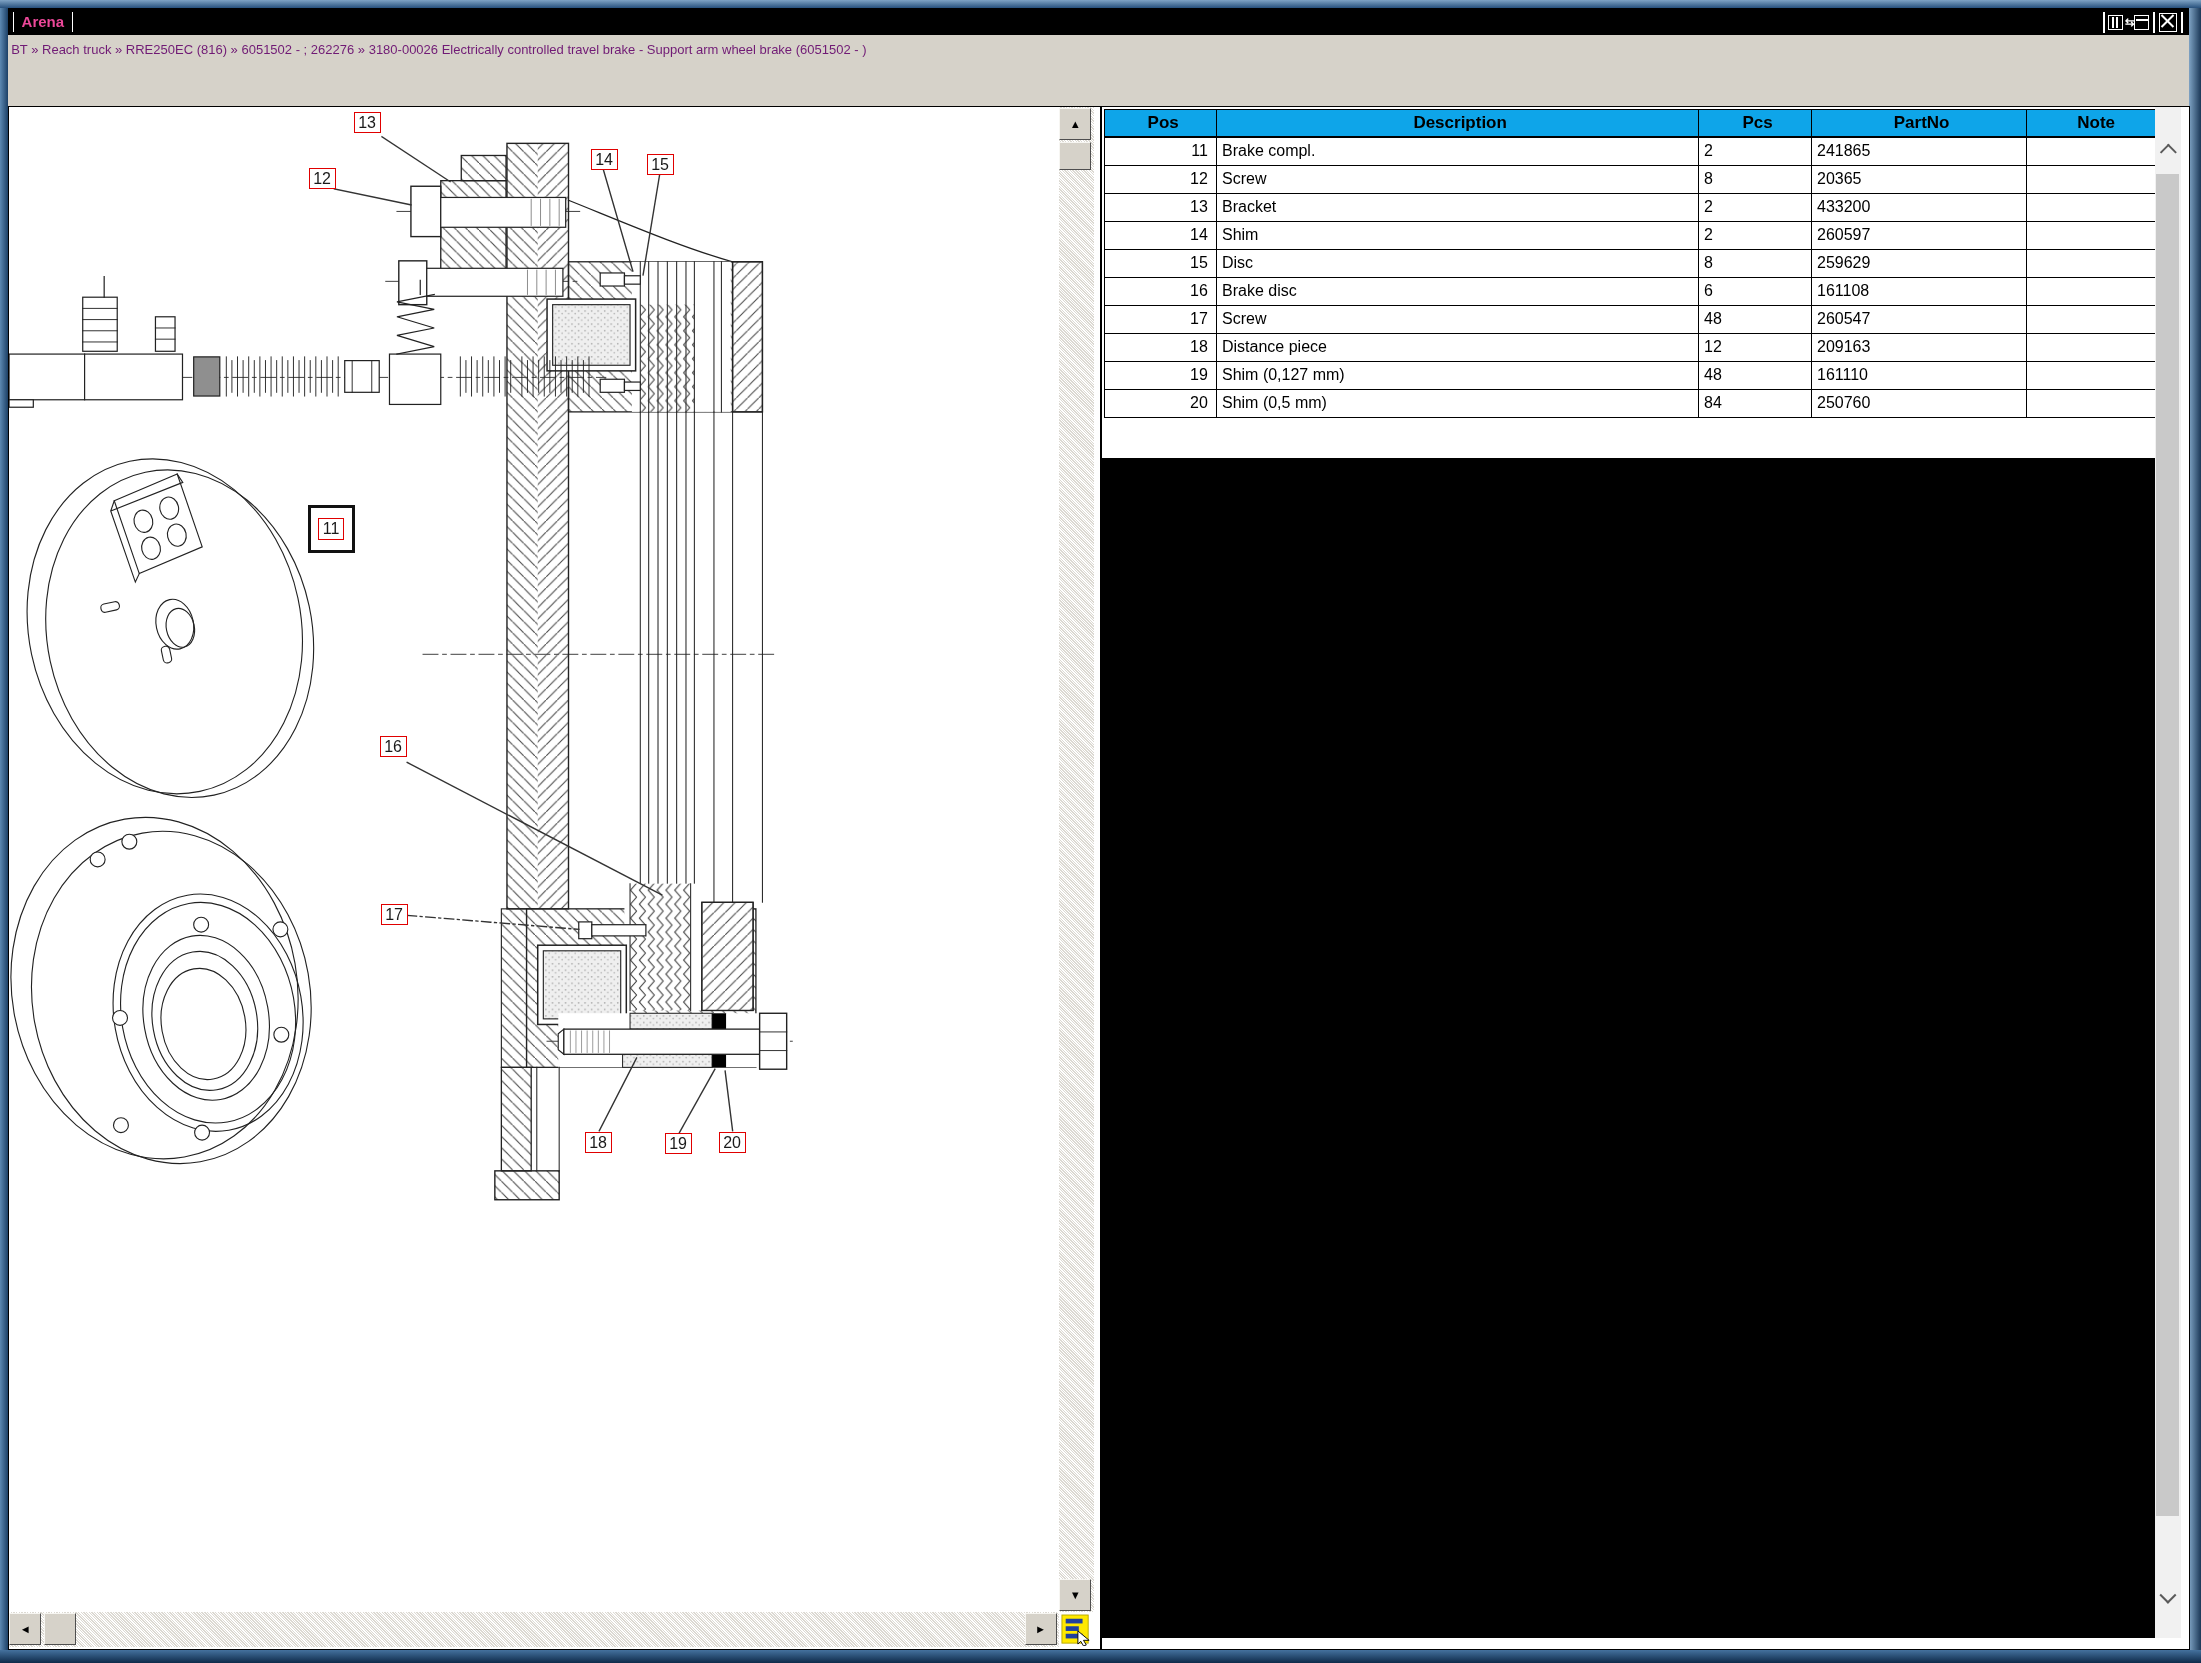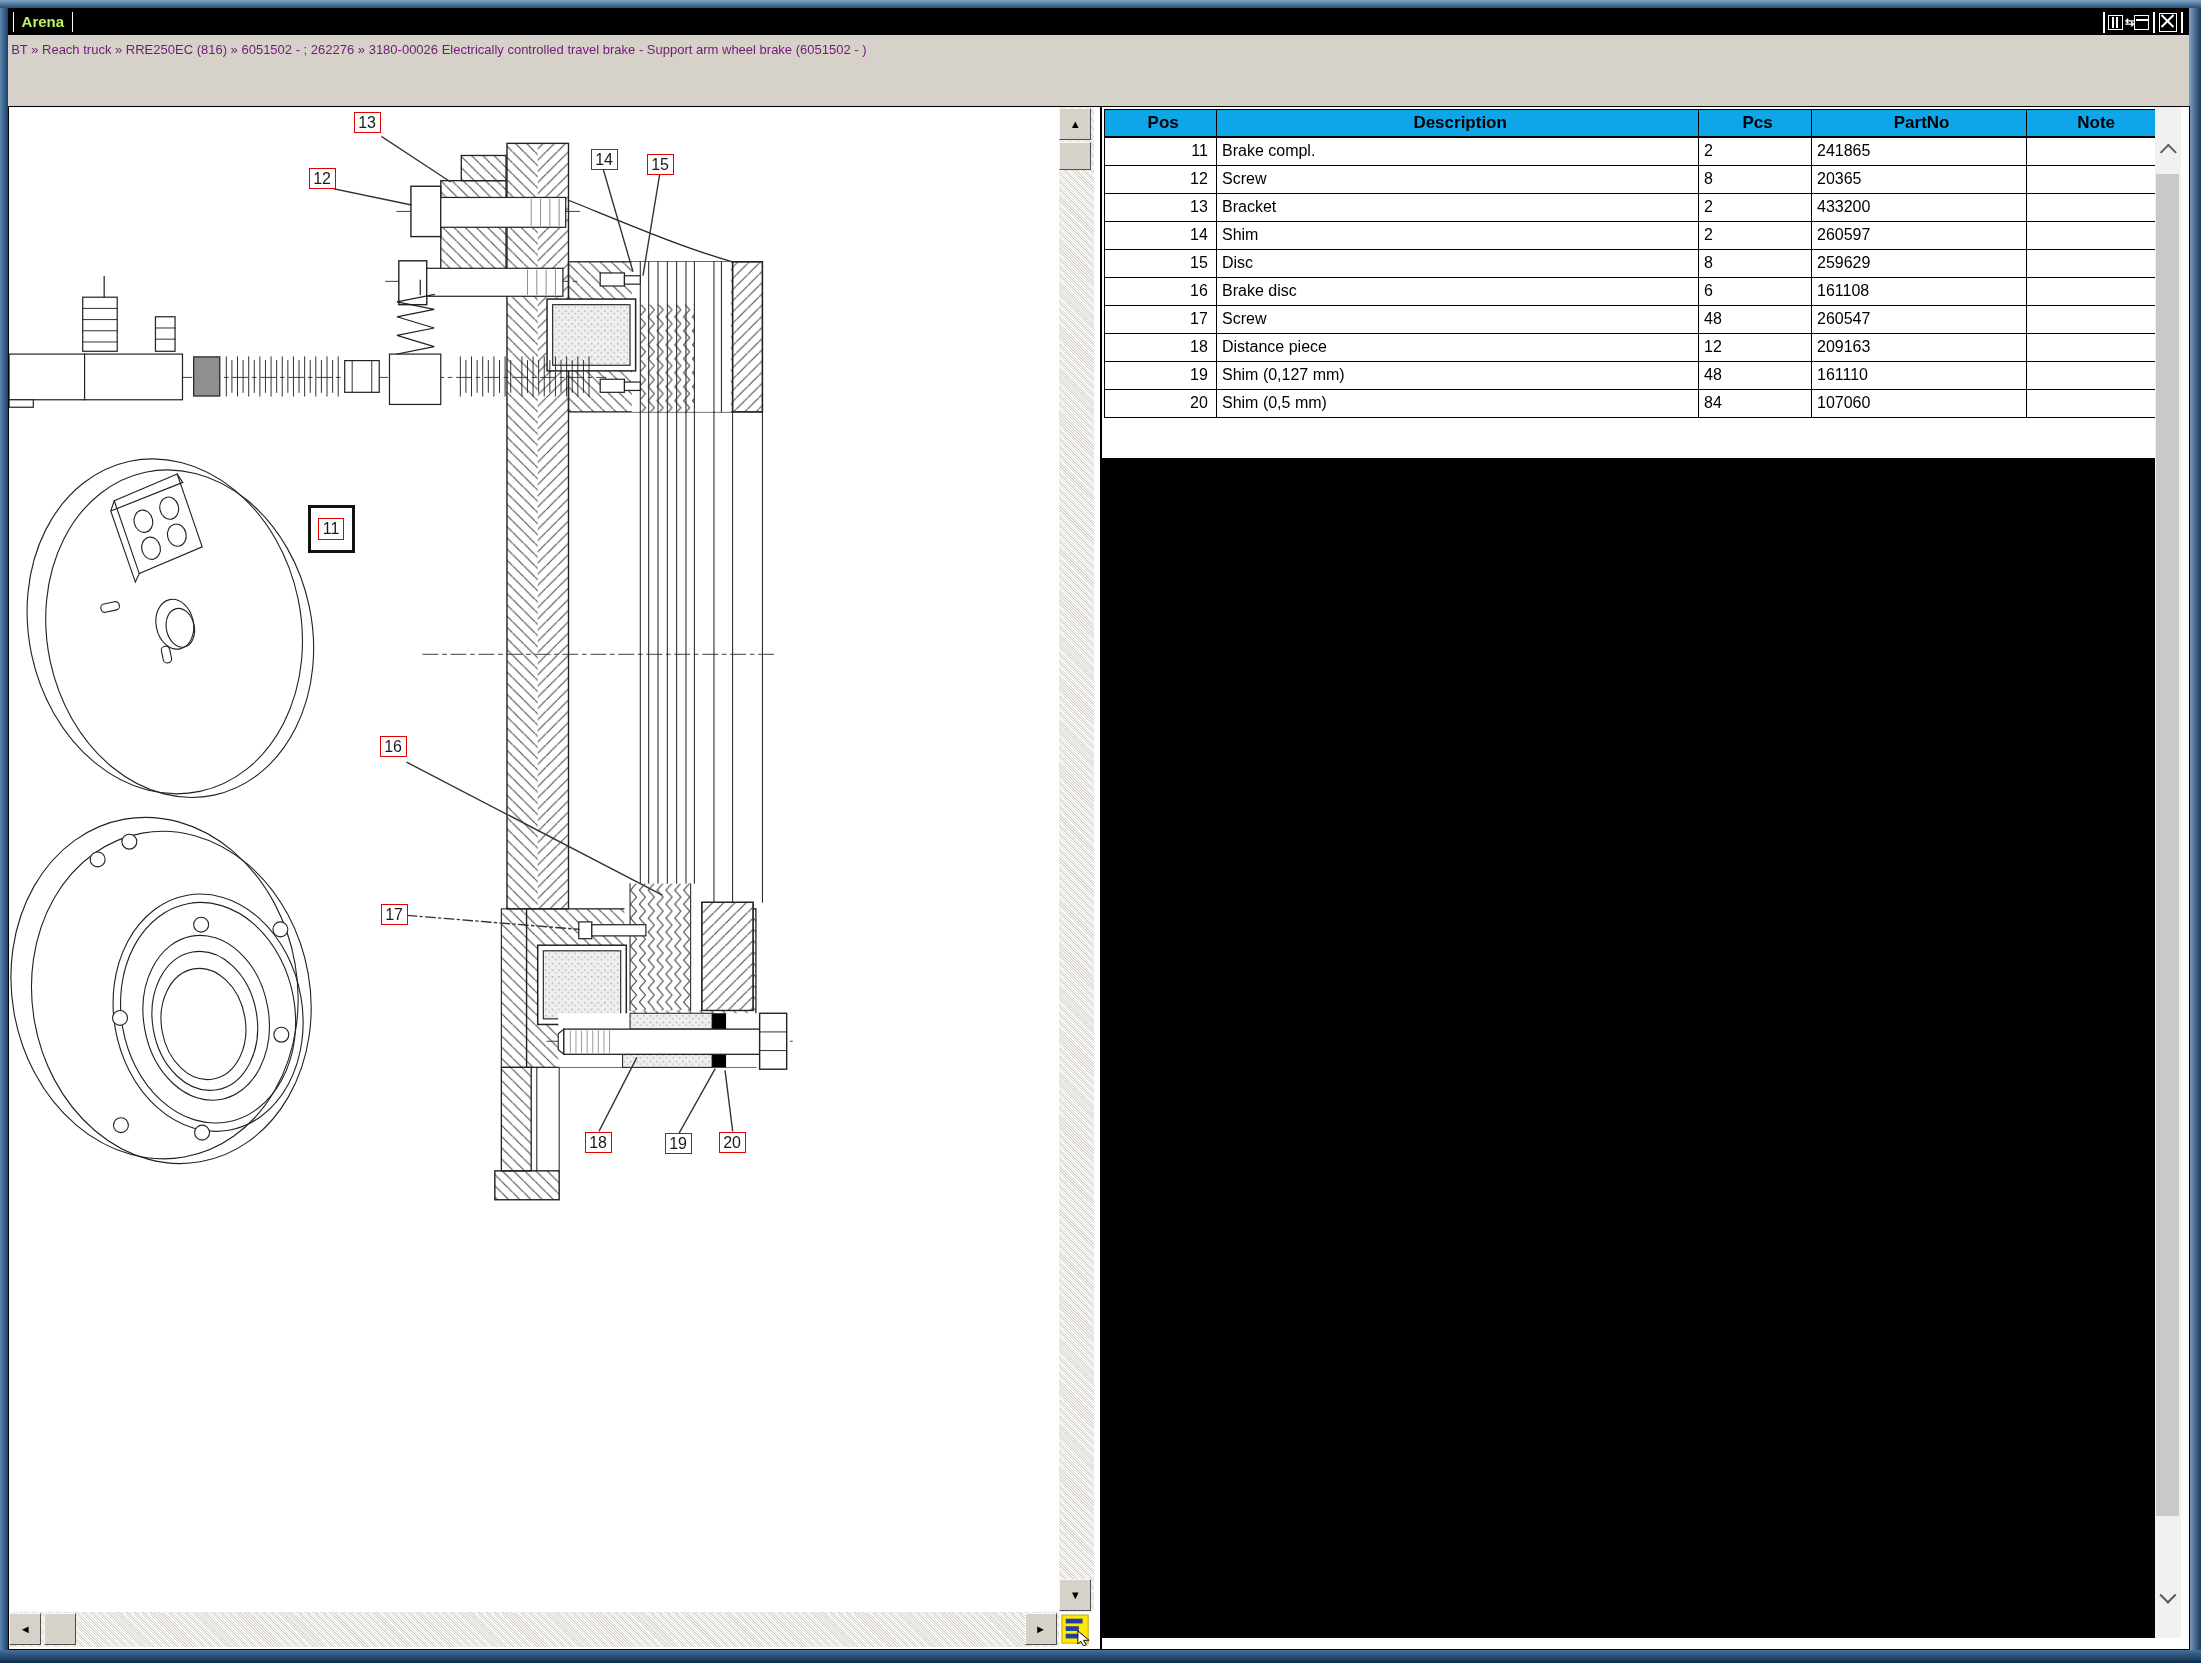--- a/index.html
+++ b/index.html
@@ -10,21 +10,21 @@
              background:linear-gradient(#7fa3c4,#27507c)}
   .frame-bottom{position:absolute;left:0;top:1650px;width:2202px;height:13px;
              background:linear-gradient(#3d6democ,#0e2a49);background:linear-gradient(#44719e,#0e2a49)}
   .frame-left{position:absolute;left:0;top:8.4px;width:7.5px;height:1642px;
              background:linear-gradient(90deg,#5d89b2,#1c4066)}
   .frame-right{position:absolute;left:2189px;top:8.4px;width:13px;height:1642px;
              background:linear-gradient(90deg,#7fa3c4,#132f4e)}
   
   .titlebar{position:absolute;left:7.5px;top:8.4px;width:2181px;height:27px;background:#000;
             display:flex;align-items:center}
-  .arena{color:#bef264;font-weight:bold;font-size:15px;margin-left:5.6px;padding:0.9px 7.5px;
+  .arena{color:#ec4899;font-weight:bold;font-size:15px;margin-left:5.6px;padding:0.9px 7.5px;
          border-left:1.9px solid #fff;border-right:1.9px solid #fff;line-height:18.6px}
   .title-center{position:absolute;left:0;width:100%;text-align:center;color:#fff;
                 font-weight:bold;font-size:15px;pointer-events:none}
   .win-controls{position:absolute;right:5.6px;top:2.8px;height:22.4px;display:flex;align-items:center;gap:3.7px}
   .ctrl-sep{width:1.9px;height:20.5px;background:#fff}
   .ctrl-glyph{display:flex;align-items:center;gap:1.9px;color:#fff;font-size:12px}
   .gbox{width:15px;height:15px;border:1.9px solid #fff;box-sizing:border-box;position:relative}
   .gbox.vlines:before{content:"";position:absolute;left:2.8px;top:0.9px;bottom:0.9px;width:1.9px;background:#fff}
   .gbox.vlines:after{content:"";position:absolute;left:6.5px;top:0.9px;bottom:0.9px;width:1.9px;background:#fff}
   .gbox.hline:before{content:"";position:absolute;left:0.9px;right:0.9px;top:2.8px;height:1.9px;background:#fff}
@@ -390,21 +390,21 @@
             <td class="c-pos">19</td>
             <td class="c-description">Shim (0,127 mm)</td>
             <td class="c-pcs">48</td>
             <td class="c-part_no">161110</td>
             <td class="c-note"></td>
           </tr>
           <tr>
             <td class="c-pos">20</td>
             <td class="c-description">Shim (0,5 mm)</td>
             <td class="c-pcs">84</td>
-            <td class="c-part_no">107060</td>
+            <td class="c-part_no">250760</td>
             <td class="c-note"></td>
           </tr>
         </tbody>
     </table>
     <div class="black-block"></div>
     <div class="flat-scroll">
       <div class="chev up"></div>
       <div class="flat-thumb"></div>
       <div class="chev down"></div>
     </div>

